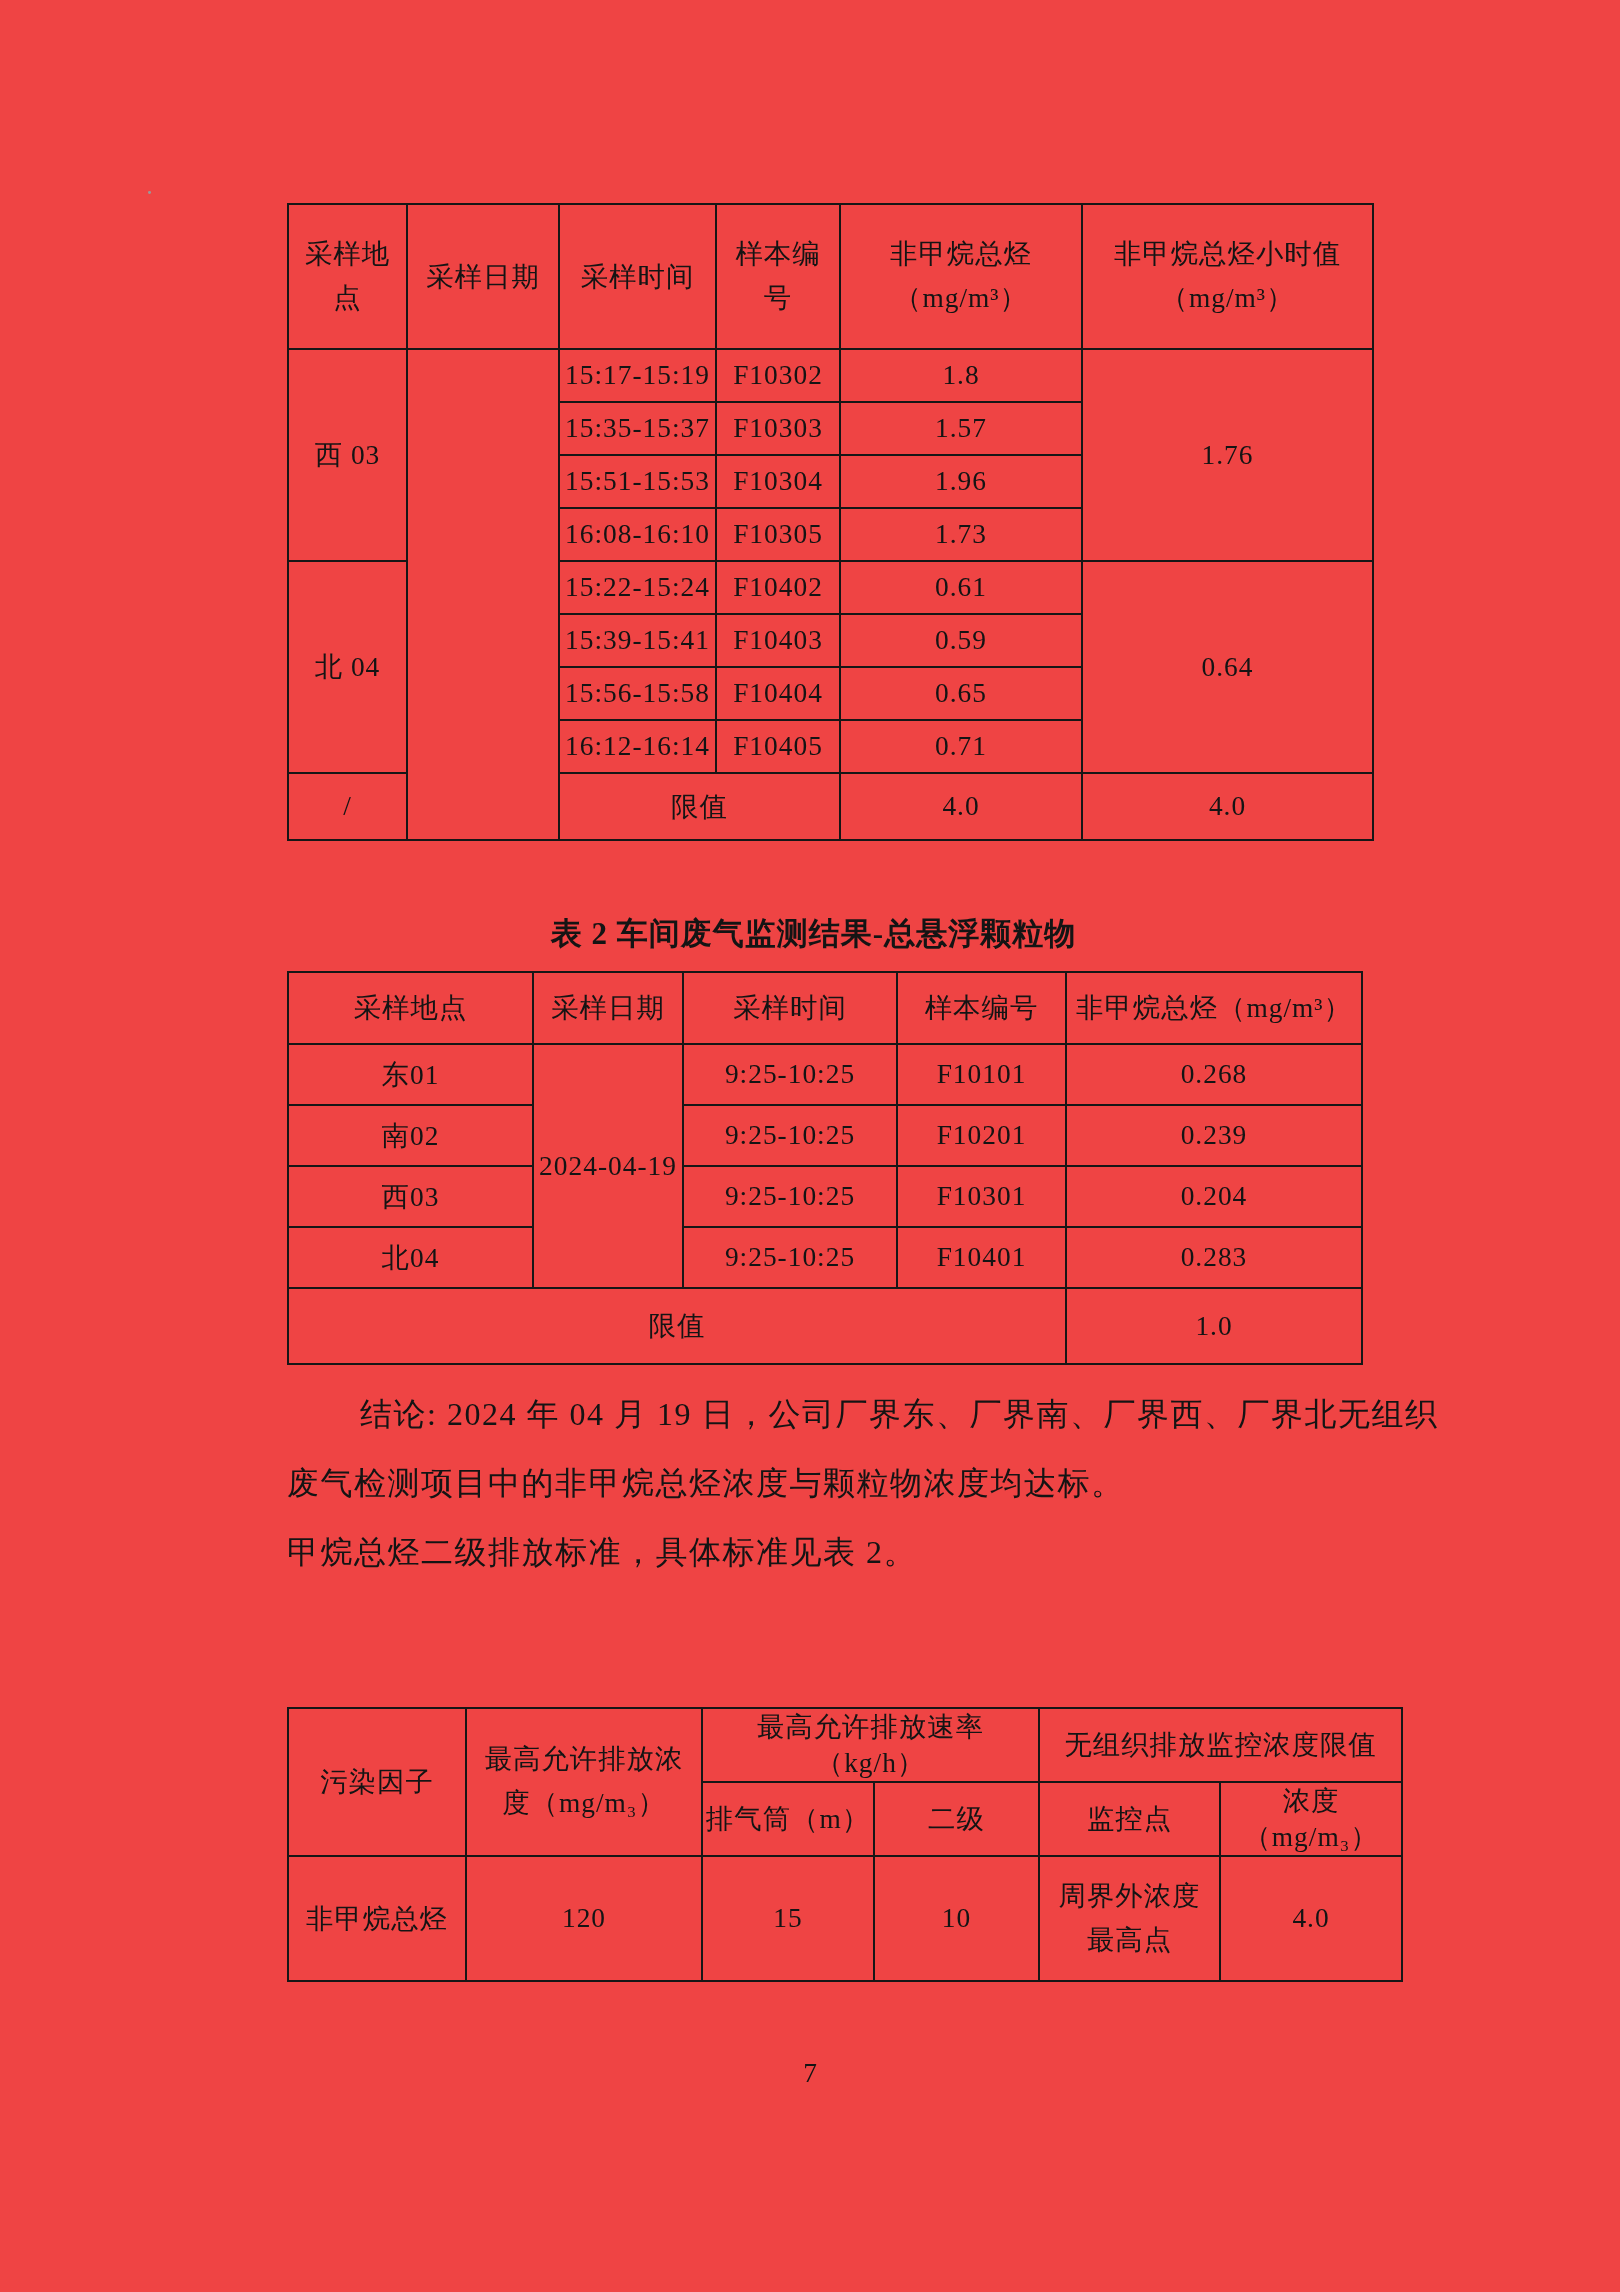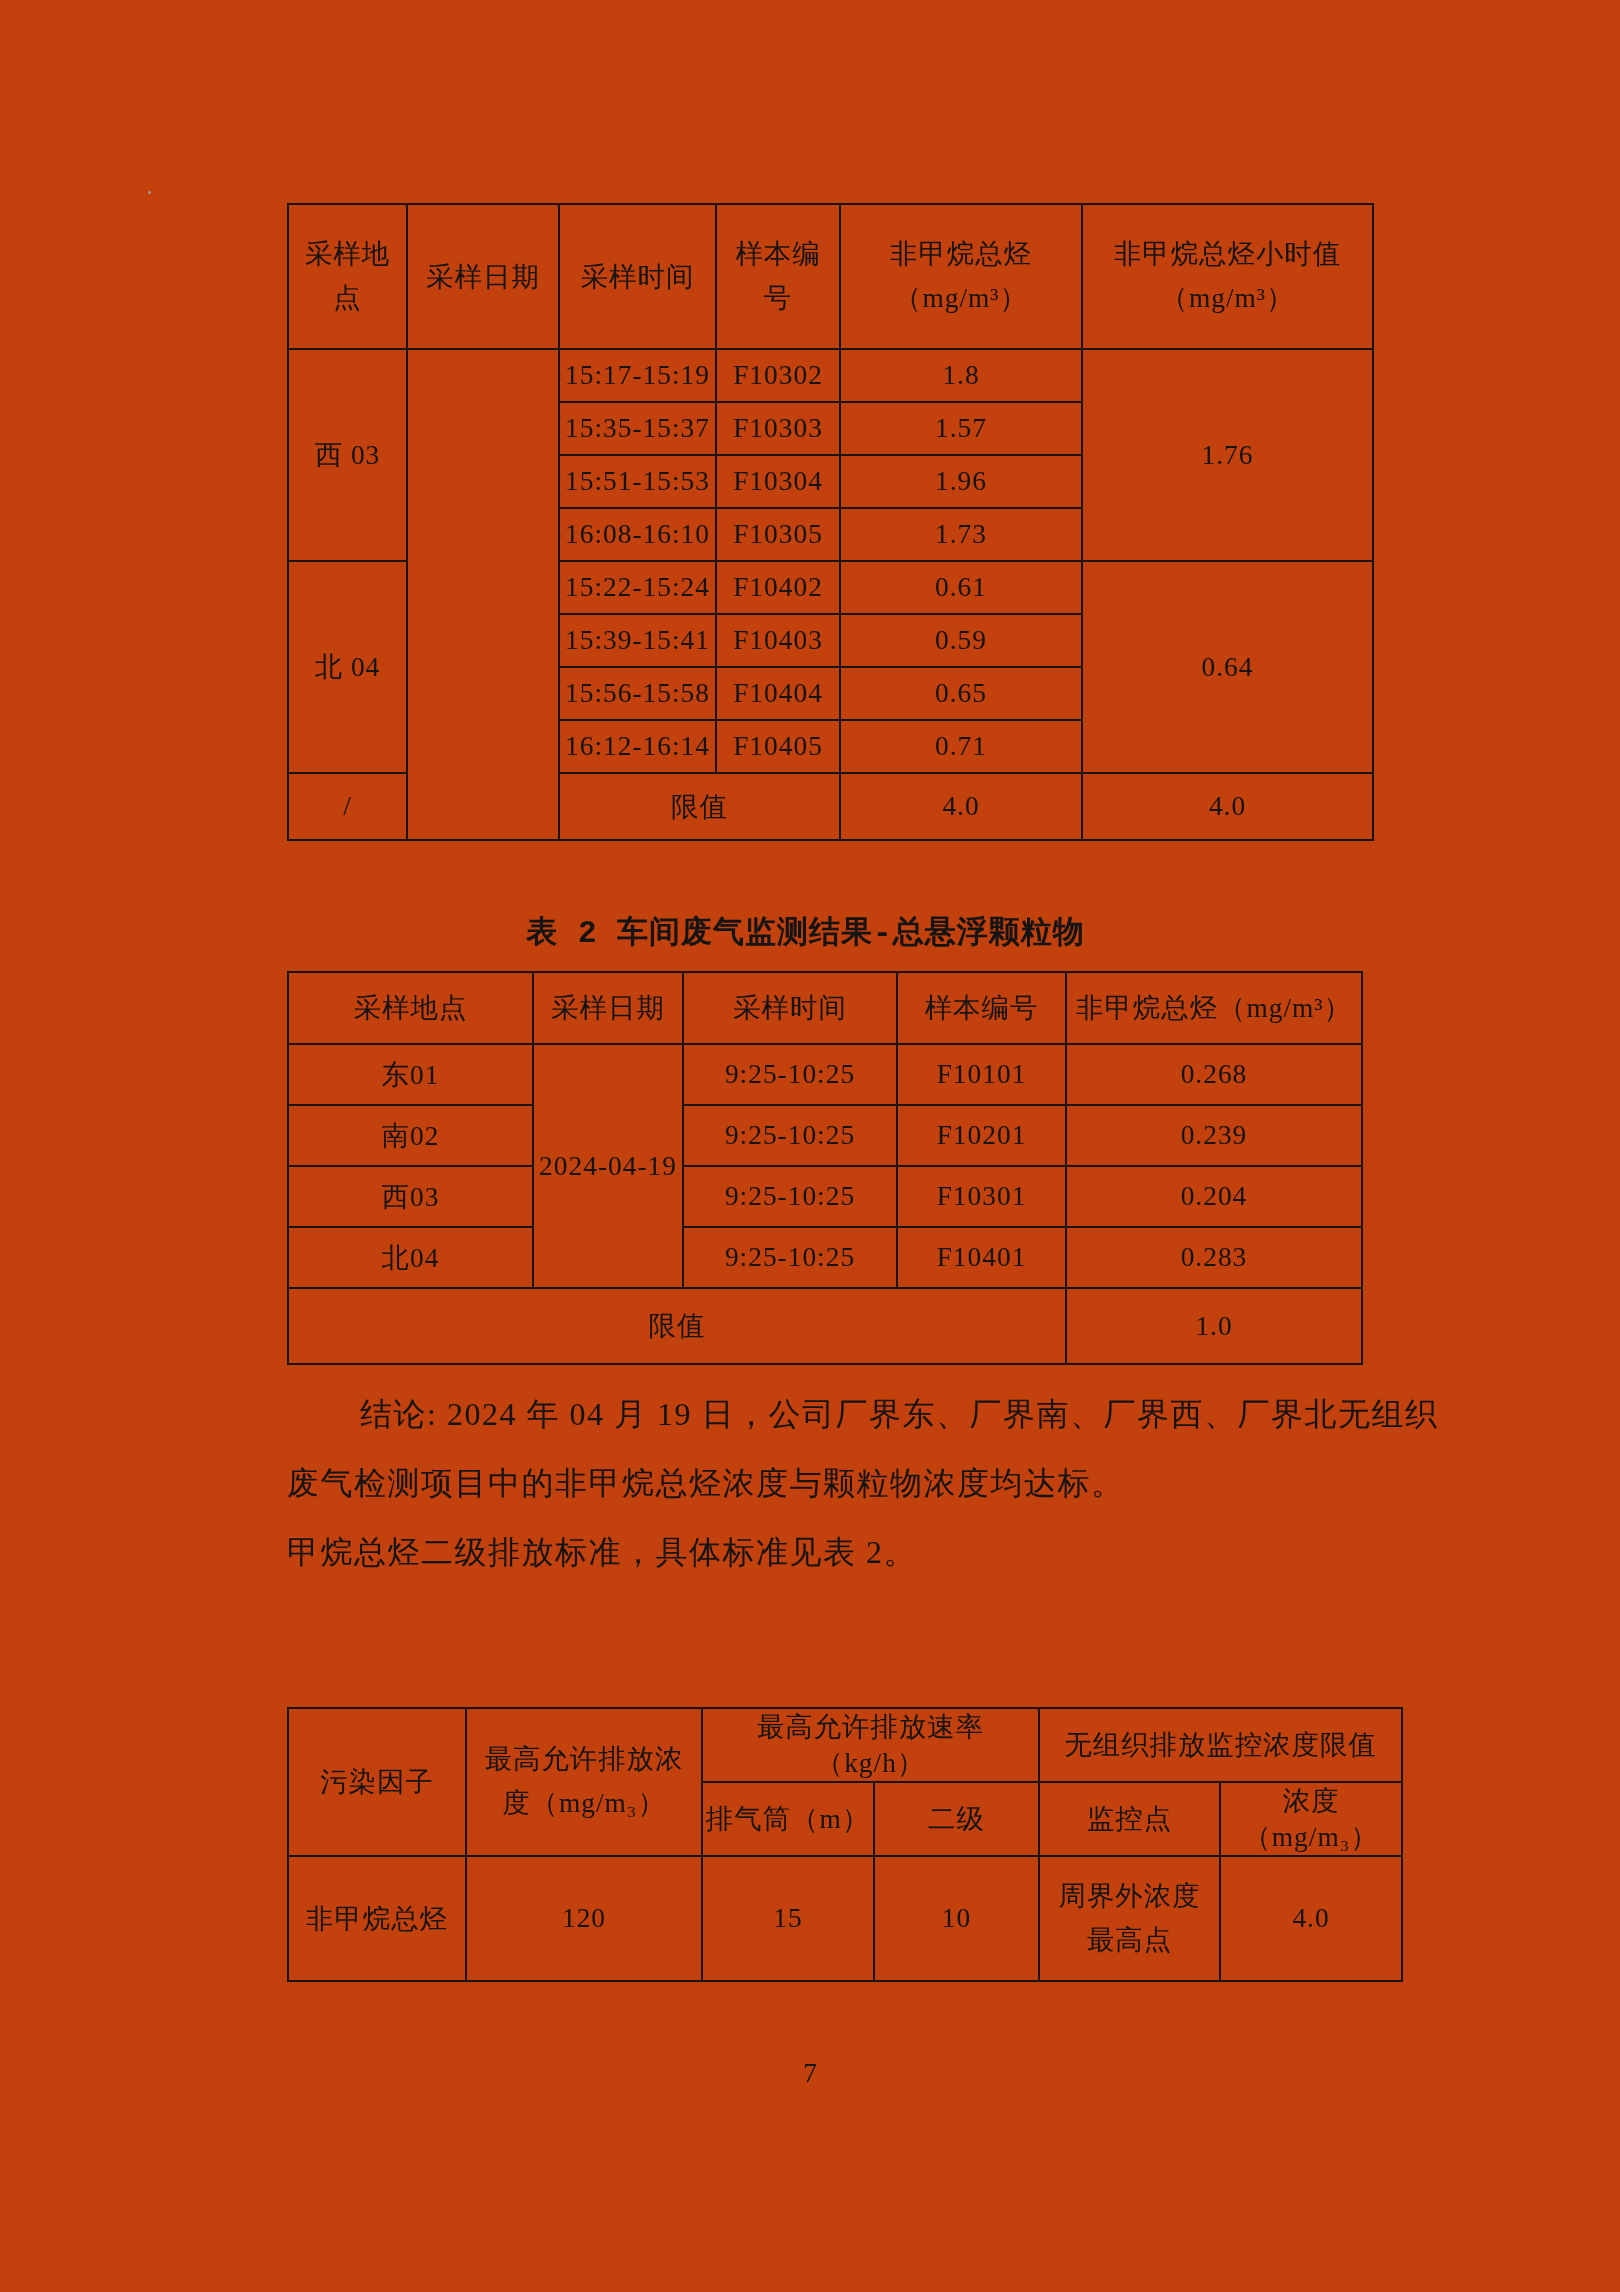--- a/index.html
+++ b/index.html
@@ -1,20 +1,20 @@
 <!DOCTYPE html>
 <html><head>
 <meta charset="utf-8">
 <style>
   html, body { margin: 0; padding: 0; background: #ffffff; }
   .page {
     position: relative;
     width: 1620px;
     height: 2293px;
-    background: #c2410c;
+    background: #ef4444;
     font-family: "Liberation Serif", "DejaVu Serif", serif;
     color: #141414;
     overflow: hidden;
   }
   .speck {
     position: absolute;
     left: 148px; top: 191px;
     width: 2.9px; height: 2.9px;
     background: #9a9a9a;
     border-radius: 50%;
@@ -41,21 +41,21 @@
   #table3 { left: 287px; top: 1707px; width: 1114px; }
   .table-title {
     position: absolute;
     text-align: center;
     font-weight: bold;
     font-size: 31px;
     letter-spacing: 1px;
     line-height: 41px;
     white-space: nowrap;
   }
-  #t2-title { left: 269px; width: 1073px; top: 913px; font-family: Liberation Mono, monospace; }
+  #t2-title { left: 277px; width: 1073px; top: 913px; }
   #t3-title { left: 287px; width: 1114px; top: 1651px; }
   .bodytext {
     position: absolute;
     left: 287px;
     top: 1380px;
     width: 1088px;
     font-size: 32px;
     letter-spacing: 1.5px;
   }
   .bodytext .line {

